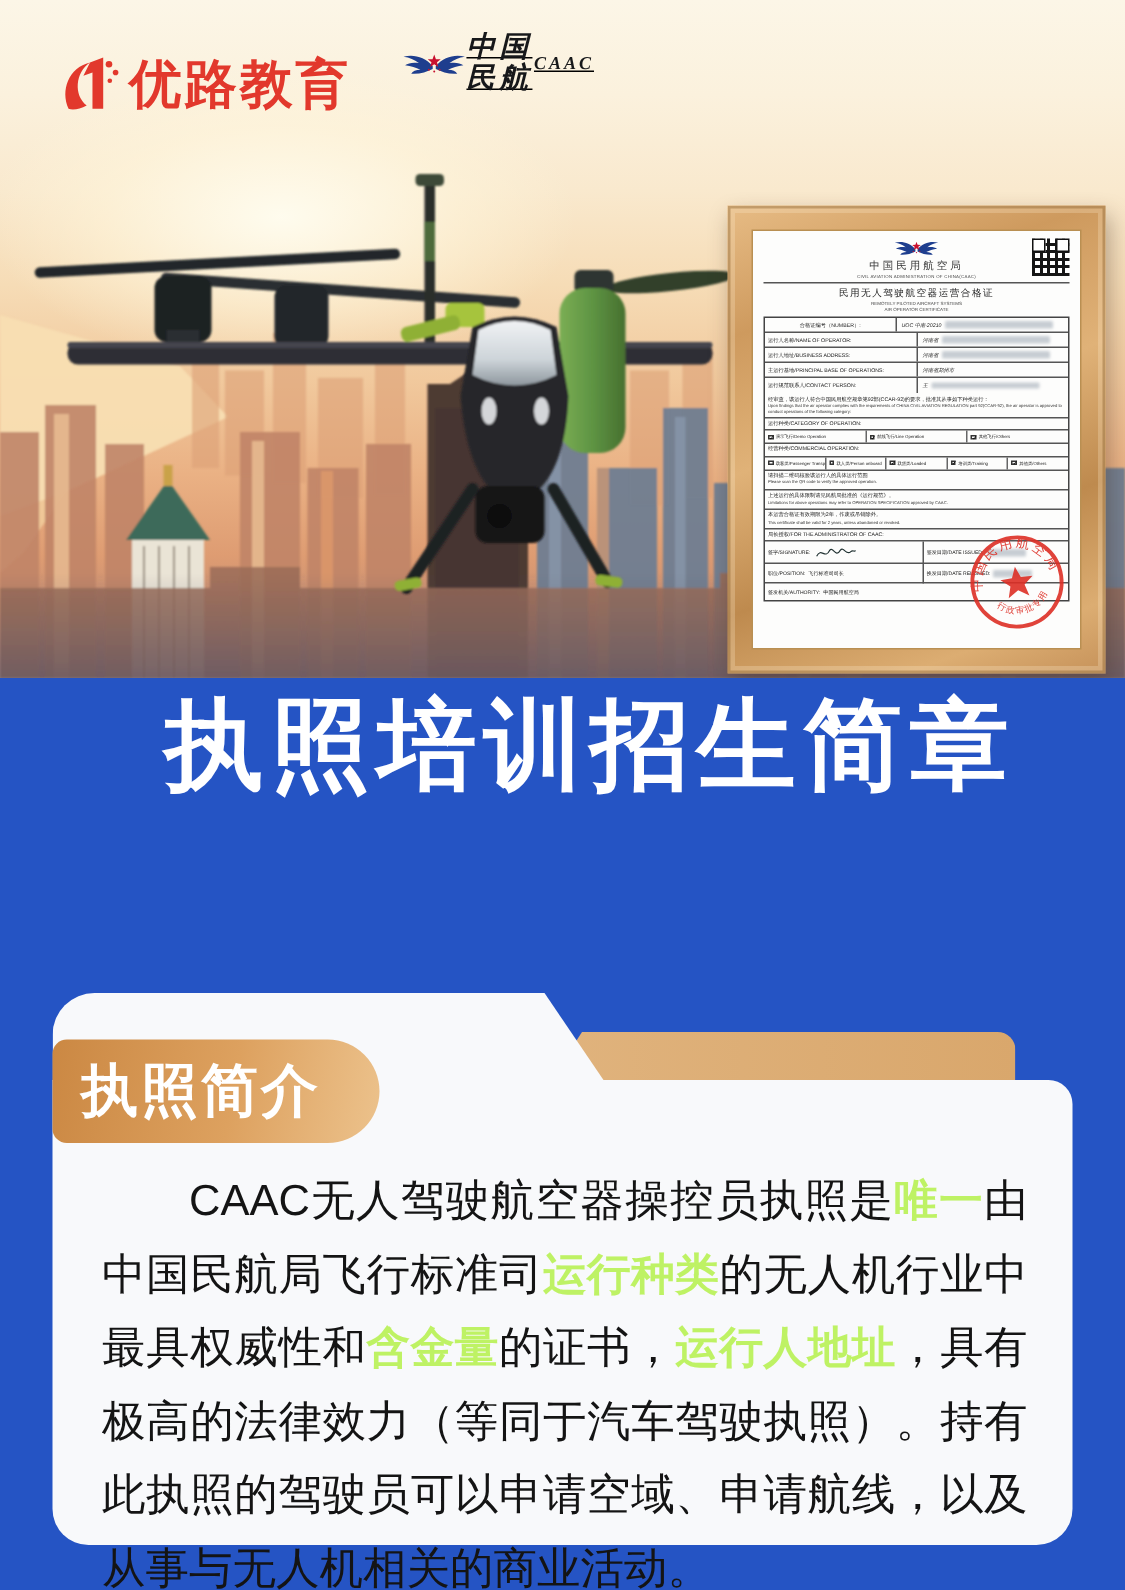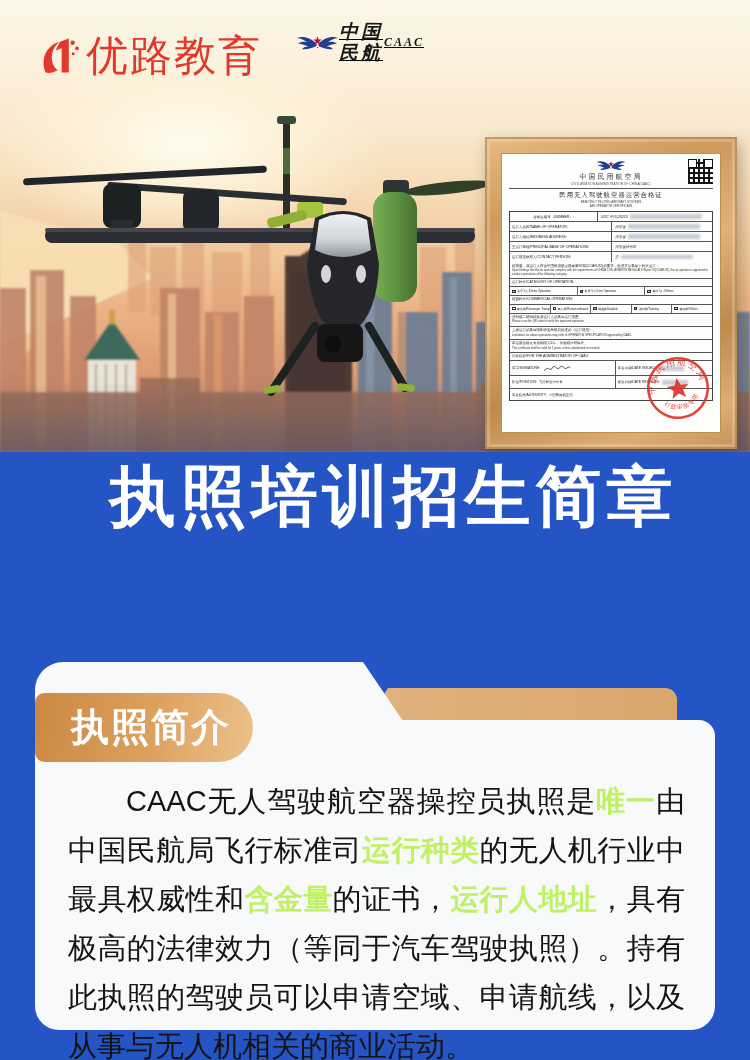--- a/index.html
+++ b/index.html
@@ -13,21 +13,21 @@
     background:radial-gradient(closest-side,rgba(255,253,240,.95),rgba(255,246,220,.55) 45%,rgba(255,244,214,0) 75%);}
   .skytint{position:absolute;right:0;top:0;width:45%;height:30%;
     background:radial-gradient(closest-side at 80% 0%,rgba(226,238,222,.55),rgba(226,238,222,0) 80%);}
   .citywrap{position:absolute;left:0;bottom:0;width:750px;height:260px;}
   .dronewrap{position:absolute;left:15px;top:88px;width:470px;height:310px;}
 
   
   .brandbar{position:absolute;left:38px;top:22px;display:flex;align-items:flex-start;gap:34px;}
   .youlu{display:flex;align-items:center;gap:4px;margin-top:12px;}
   .youlu .mark{width:44px;height:44px;}
-  .youlu .txt{color:#E2382C;font-size:42px;font-weight:400;letter-spacing:2px;line-height:1;}
+  .youlu .txt{color:#E2382C;font-size:35px;font-weight:700;letter-spacing:2px;line-height:1;}
   .caac-logo{display:flex;align-items:center;width:128px;margin-top:0;text-decoration:underline;}
   .caac-logo .wings{width:84px;height:30px;}
   .caac-logo .cn{font-family:"Liberation Serif","DejaVu Serif",serif;font-weight:700;font-style:italic;color:#17181a;font-size:19px;letter-spacing:3px;line-height:1.1;}
   .caac-logo .en{font-family:"Liberation Serif","DejaVu Serif",serif;font-weight:700;font-style:italic;color:#17181a;font-size:12px;letter-spacing:2px;line-height:1.1;}
 
   
   .cert{position:absolute;left:485px;top:137px;width:252px;height:312px;padding:17px;
     background:linear-gradient(160deg,#E7BC85 0%,#CE9A5E 22%,#E0B278 45%,#BE8A4E 68%,#DCAD72 88%,#C6925A 100%);
     box-shadow:inset 0 0 0 2px rgba(130,88,34,.38),inset 0 0 0 5px rgba(255,240,210,.25),3px 6px 14px rgba(60,40,30,.35);}
   .cert-doc{position:relative;width:100%;height:100%;background:#fdfdfc;box-shadow:0 0 0 1px #b98f52;padding:4px 7px 0 7px;color:#222;}
@@ -73,21 +73,21 @@
   
   .tab-gold{position:absolute;left:366px;top:688px;width:311px;height:34px;
     background:linear-gradient(90deg,#E0B37D,#D9A76C);border-radius:0 12px 0 0;
     clip-path:polygon(22px 0,100% 0,100% 100%,0 100%);}
   .card-topleft{position:absolute;left:35px;top:662px;width:368px;height:59px;background:#F8F9FB;
     border-radius:28px 0 0 0;clip-path:polygon(0 0,calc(100% - 40px) 0,100% 100%,0 100%);}
   .card-main{position:absolute;left:35px;top:720px;width:680px;height:310px;background:#F8F9FB;
     border-radius:0 16px 24px 24px;}
   .badge{position:absolute;left:35px;top:693px;width:218px;height:69px;z-index:5;
     background:linear-gradient(100deg,#CB8843 0%,#DDA15F 55%,#ECC28C 100%);
-    border-radius:10px 36px 36px 10px;display:flex;align-items:center;padding-left:36px;
+    border-radius:10px 36px 36px 10px;display:flex;align-items:center;padding-left:19px;
     color:#fff;font-size:38px;font-weight:800;letter-spacing:2px;}
   .intro-text{position:absolute;left:35px;top:777px;width:680px;padding:0 30px 0 33px;
     font-size:29px;line-height:49px;color:#141414;font-weight:500;text-align:justify;z-index:4;}
   .intro-text .indent{display:inline-block;width:58px;}
   .intro-text .em{color:#bef264;font-weight:800;font-family:Liberation Serif, serif;}
 </style>
 </head>
 <body>
 
 <div class="page">

